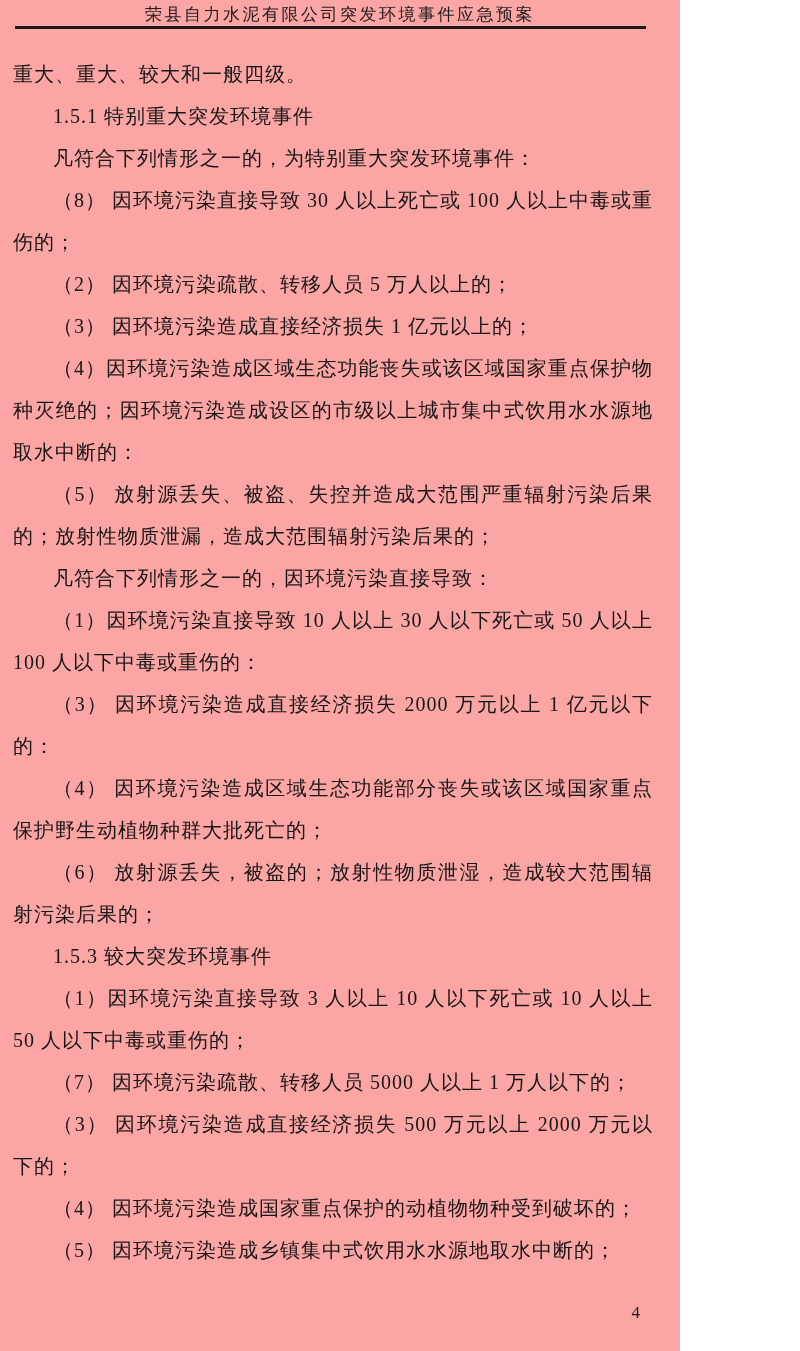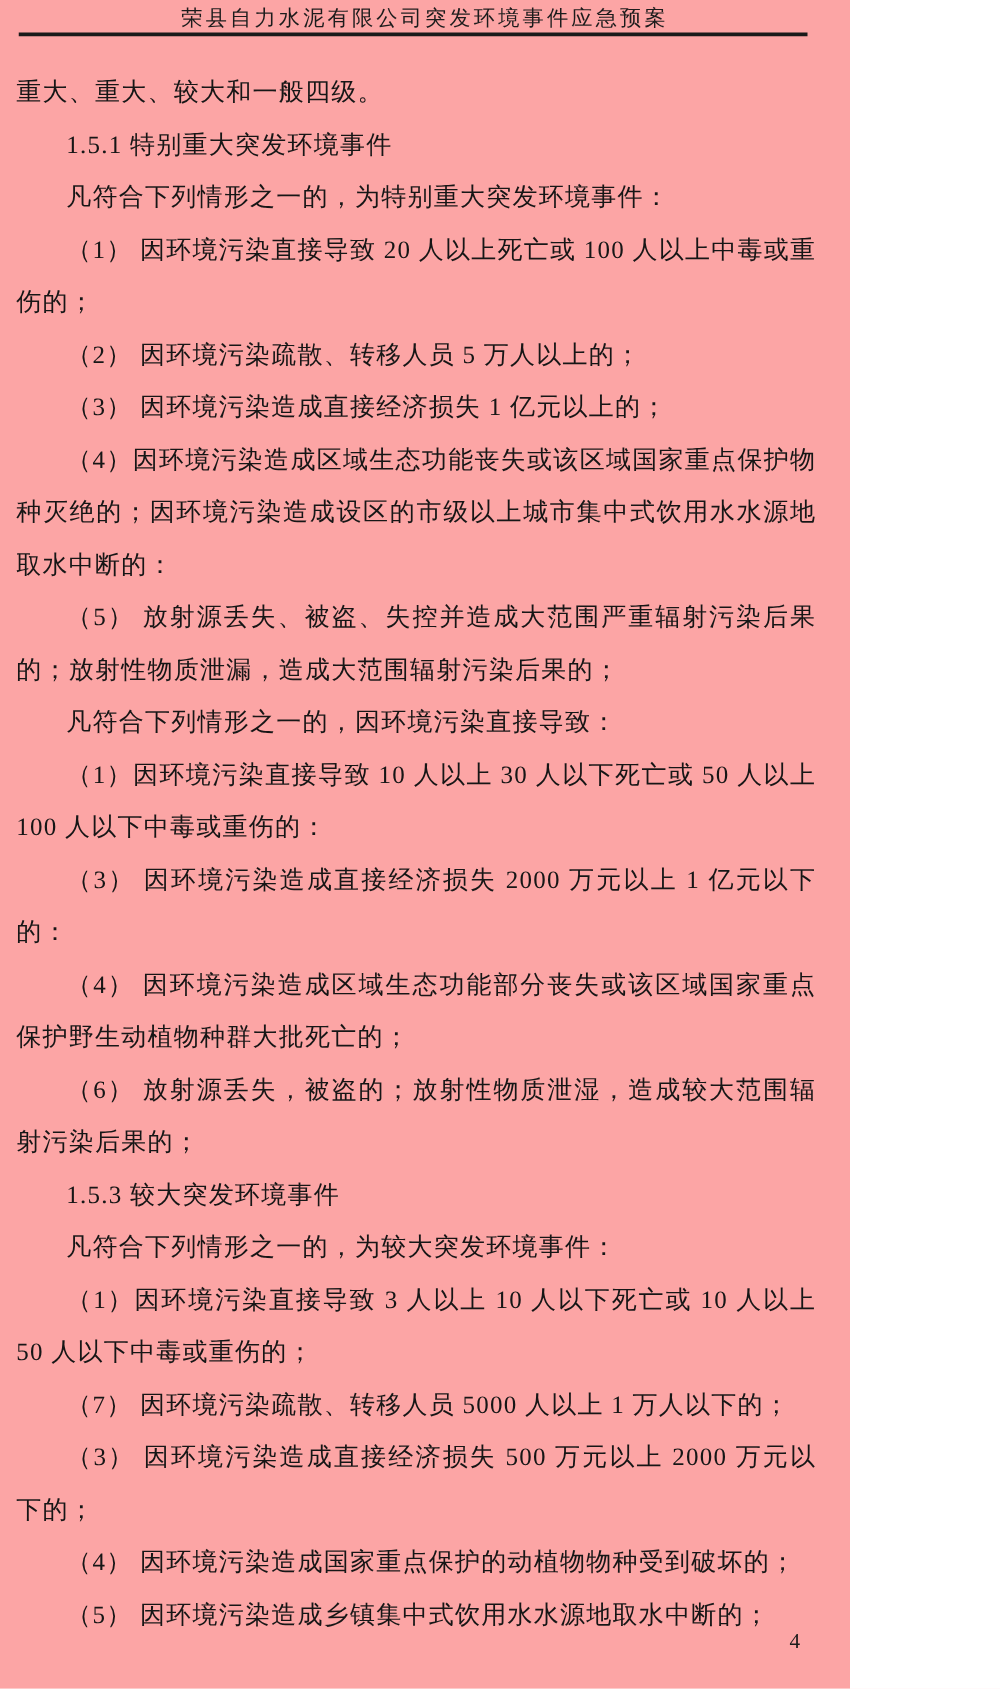--- a/index.html
+++ b/index.html
@@ -63,32 +63,31 @@
 
   <header class="page-header">
     <div class="header-title">荣县自力水泥有限公司突发环境事件应急预案</div>
     <div class="header-rule"></div>
   </header>
 
   <main class="doc-body">
     <p class="para">重大、重大、较大和一般四级。</p>
     <p class="para indent">1.5.1 特别重大突发环境事件</p>
     <p class="para indent">凡符合下列情形之一的，为特别重大突发环境事件：</p>
-    <p class="para indent">（1） 因环境污染直接导致 20 人以上死亡或 100 人以上中毒或重伤的；</p>
+    <p class="para indent">（8） 因环境污染直接导致 30 人以上死亡或 100 人以上中毒或重伤的；</p>
     <p class="para indent">（2） 因环境污染疏散、转移人员 5 万人以上的；</p>
     <p class="para indent">（3） 因环境污染造成直接经济损失 1 亿元以上的；</p>
     <p class="para indent">（4）因环境污染造成区域生态功能丧失或该区域国家重点保护物种灭绝的；因环境污染造成设区的市级以上城市集中式饮用水水源地取水中断的：</p>
     <p class="para indent">（5） 放射源丢失、被盗、失控并造成大范围严重辐射污染后果的；放射性物质泄漏，造成大范围辐射污染后果的；</p>
     <p class="para indent">凡符合下列情形之一的，因环境污染直接导致：</p>
     <p class="para indent">（1）因环境污染直接导致 10 人以上 30 人以下死亡或 50 人以上 100 人以下中毒或重伤的：</p>
     <p class="para indent">（3） 因环境污染造成直接经济损失 2000 万元以上 1 亿元以下的：</p>
     <p class="para indent">（4） 因环境污染造成区域生态功能部分丧失或该区域国家重点保护野生动植物种群大批死亡的；</p>
     <p class="para indent">（6） 放射源丢失，被盗的；放射性物质泄湿，造成较大范围辐射污染后果的；</p>
     <p class="para indent">1.5.3 较大突发环境事件</p>
-    <p class="para indent">凡符合下列情形之一的，为较大突发环境事件：</p>
     <p class="para indent">（1）因环境污染直接导致 3 人以上 10 人以下死亡或 10 人以上 50 人以下中毒或重伤的；</p>
     <p class="para indent">（7） 因环境污染疏散、转移人员 5000 人以上 1 万人以下的；</p>
     <p class="para indent">（3） 因环境污染造成直接经济损失 500 万元以上 2000 万元以下的；</p>
     <p class="para indent">（4） 因环境污染造成国家重点保护的动植物物种受到破坏的；</p>
     <p class="para indent">（5） 因环境污染造成乡镇集中式饮用水水源地取水中断的；</p>
   </main>
 
   <div class="page-number">4</div>
 
 </div>

